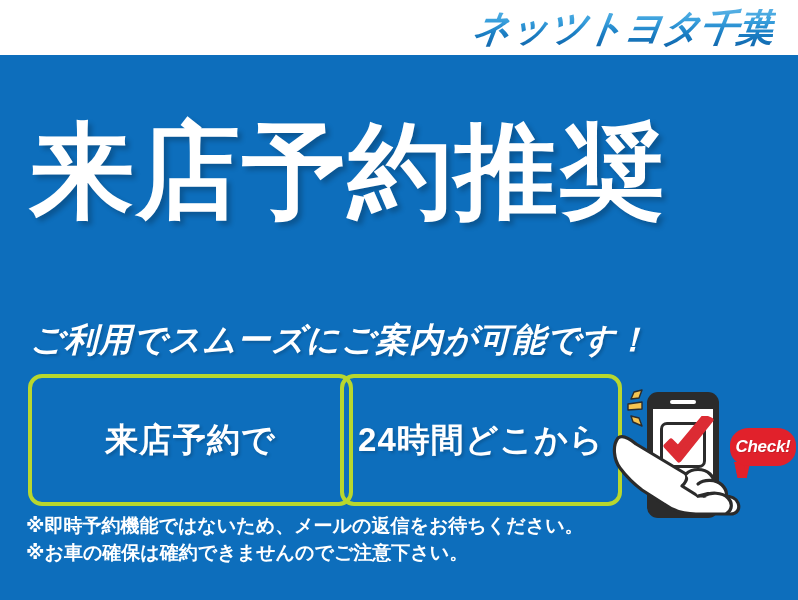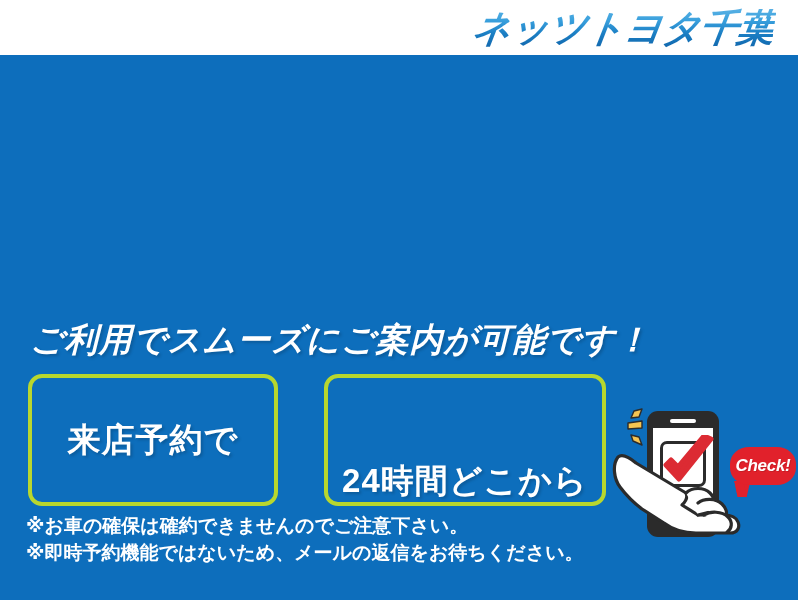--- a/index.html
+++ b/index.html
@@ -55,31 +55,31 @@
   }
 
   
   .feature-box{
     position:absolute;top:374px;height:132px;
     border:4px solid #b8d72e;border-radius:14px;
     box-sizing:border-box;
     display:flex;flex-direction:column;
     align-items:center;justify-content:center;
   }
-  #feature-box-1{left:28px;width:250px;}
-  #feature-box-2{left:324px;width:282px;justify-content:flex-end;}
+  #feature-box-1{left:28px;width:325px;}
+  #feature-box-2{left:340px;width:282px;}
   .feature-line{
     color:#ffffff;font-size:33px;font-weight:bold;
     line-height:1.28;white-space:nowrap;letter-spacing:1px;
     text-shadow:2px 2px 3px rgba(0,0,0,.18);
   }
 
   
   #phone-illustration{
-    position:absolute;left:612px;top:405px;width:186px;height:132px;
+    position:absolute;left:612px;top:386px;width:186px;height:132px;
   }
   #phone-body{
     position:absolute;left:35px;top:6px;width:72px;height:126px;
     background:#2b2b2b;border-radius:11px;
   }
   #phone-screen{
     position:absolute;left:41px;top:23px;width:60px;height:86px;
     background:#ffffff;
   }
   #phone-speaker{
@@ -138,20 +138,21 @@
 
 <div id="banner">
 
   <div id="header">
     <div id="brand-logo">
       <span class="logo-text">ネッツトヨタ千葉</span>
     </div>
   </div>
   <div id="header-rule"></div>
 
+  <div id="headline">来店予約推奨</div>
 
   <div id="subtitle">ご利用でスムーズにご案内が可能です！</div>
 
   <div class="feature-box" id="feature-box-1">
     <div class="feature-line">来店予約で</div>
   </div>
 
   <div class="feature-box" id="feature-box-2">
     <div class="feature-line">24時間どこから</div>
   </div>
@@ -185,17 +186,17 @@
       </g>
     </svg>
 
     <div id="speech-bubble-tail"></div>
     <div id="speech-bubble">
       <span id="speech-bubble-label">Check!</span>
     </div>
   </div>
 
   <div id="footnotes">
+    <div class="footnote-line">※即時予約機能ではないため、メールの返信をお待ちください。</div>
     <div class="footnote-line">※お車の確保は確約できませんのでご注意下さい。</div>
-    <div class="footnote-line">※即時予約機能ではないため、メールの返信をお待ちください。</div>
   </div>
 
 </div>
 
 </body></html>

